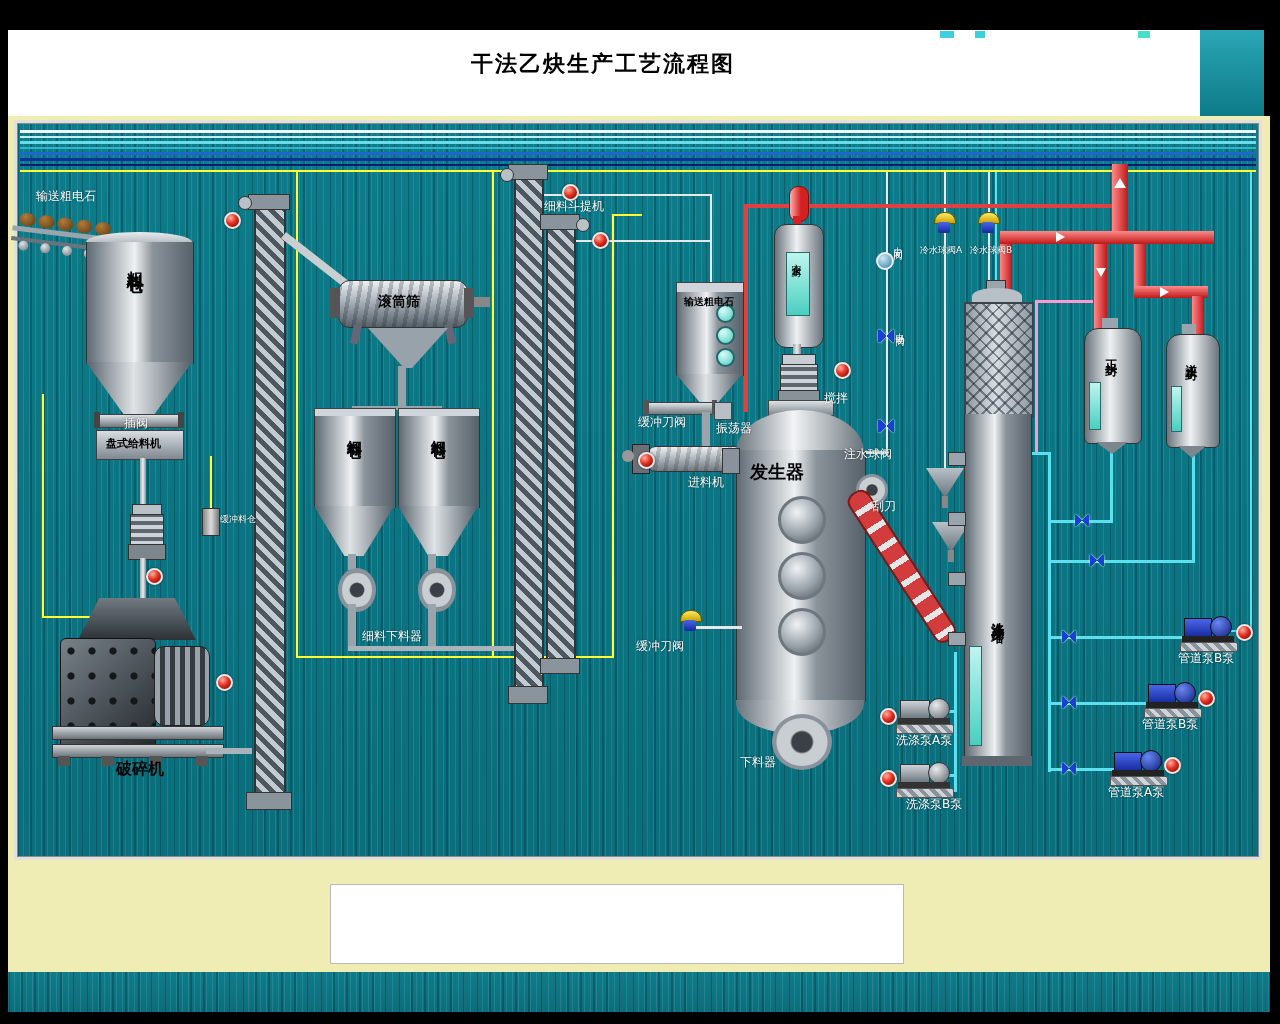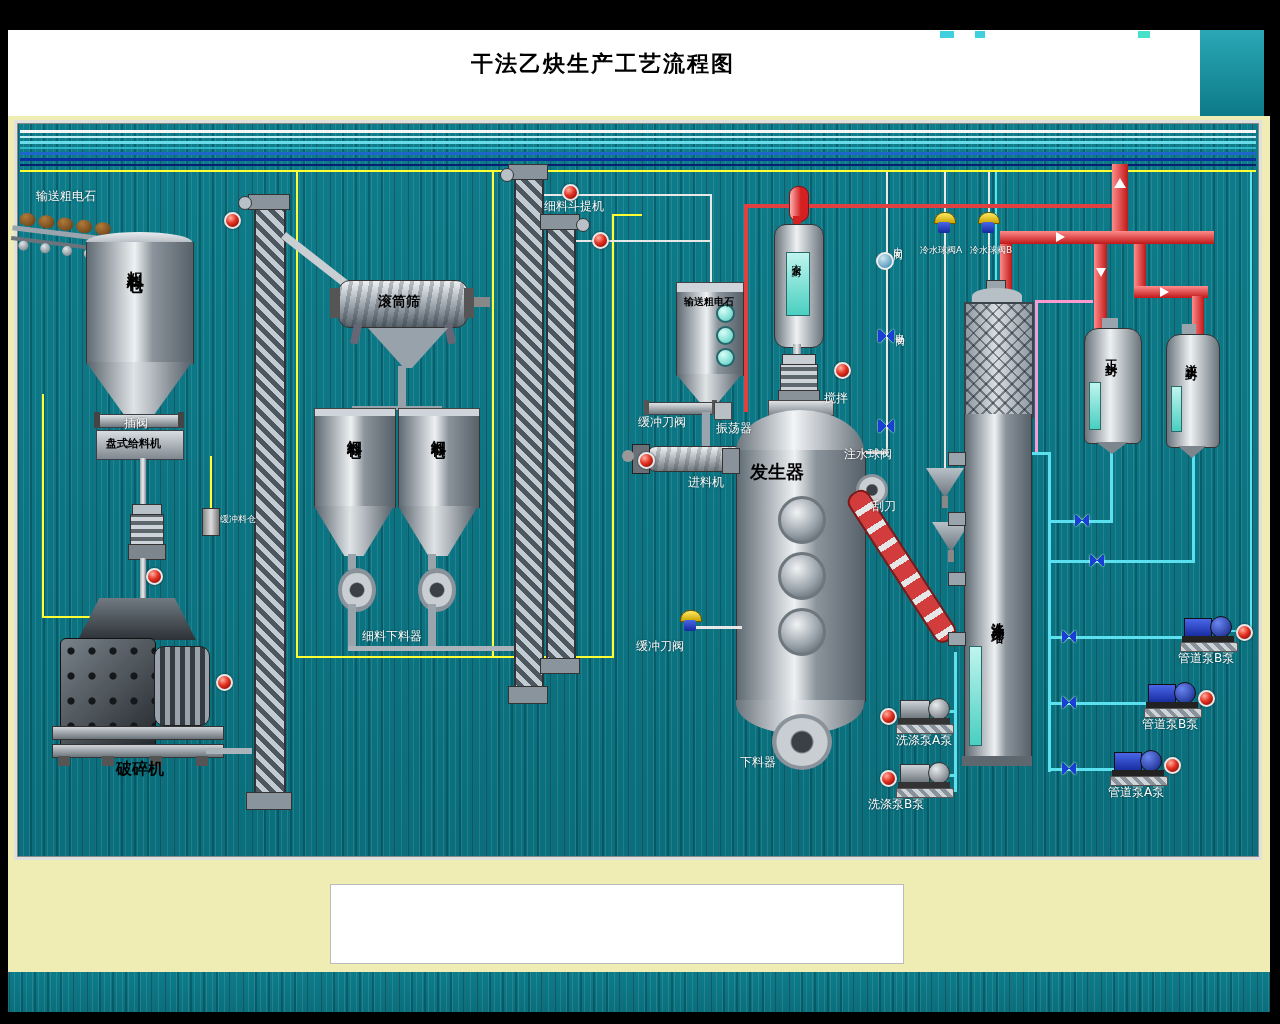--- a/index.html
+++ b/index.html
@@ -326,20 +326,20 @@
   <div class="wl" style="left:740px;top:756px;">下料器</div>
   <div class="wl" style="left:872px;top:500px;">刮刀</div>
   <div class="bl vt" style="left:990px;top:612px;font-size:13px;height:130px;">洗涤冷却塔</div>
   <div class="bl vt" style="left:1104px;top:350px;font-size:12px;height:60px;">正水封</div>
   <div class="bl vt" style="left:1184px;top:354px;font-size:12px;height:60px;">逆水封</div>
   <div class="wl" style="left:920px;top:246px;font-size:9px;">冷水球阀A</div>
   <div class="wl" style="left:970px;top:246px;font-size:9px;">冷水球阀B</div>
   <div class="wl vt" style="left:892px;top:240px;font-size:9px;height:40px;">中间阀</div>
   <div class="wl vt" style="left:894px;top:326px;font-size:9px;height:40px;">电动阀</div>
   <div class="wl" style="left:896px;top:734px;">洗涤泵A泵</div>
-  <div class="wl" style="left:868px;top:798px;text-align:center;">洗涤泵B泵</div>
+  <div class="wl" style="left:906px;top:798px;text-align:center;">洗涤泵B泵</div>
   <div class="wl" style="left:1178px;top:652px;">管道泵B泵</div>
   <div class="wl" style="left:1142px;top:718px;">管道泵B泵</div>
   <div class="wl" style="left:1108px;top:786px;">管道泵A泵</div>
 
   <div class="a" style="left:330px;top:884px;width:572px;height:78px;background:#fff;border:1px solid #bbb;"></div>
 
 </div>
 
 </body></html>

